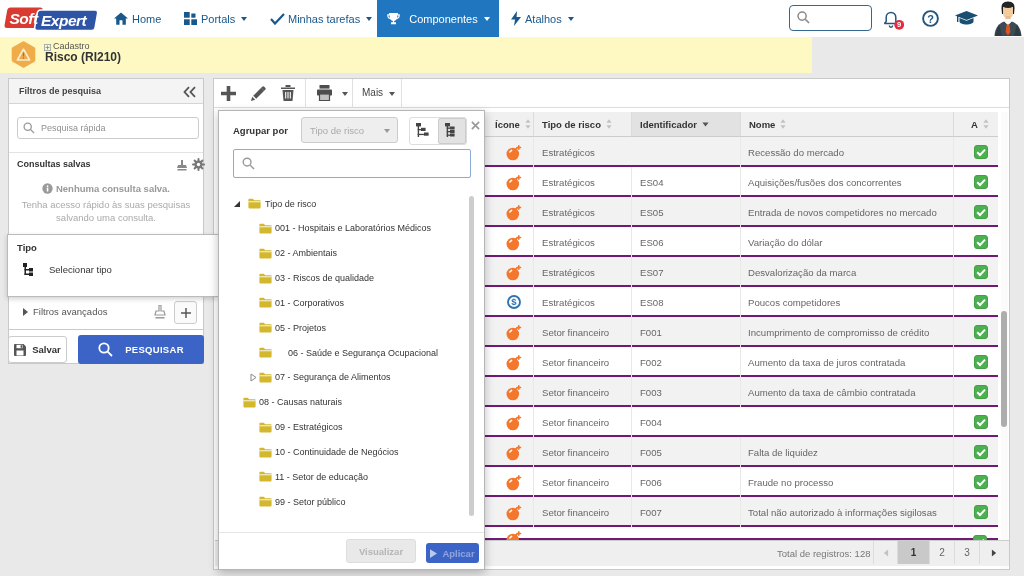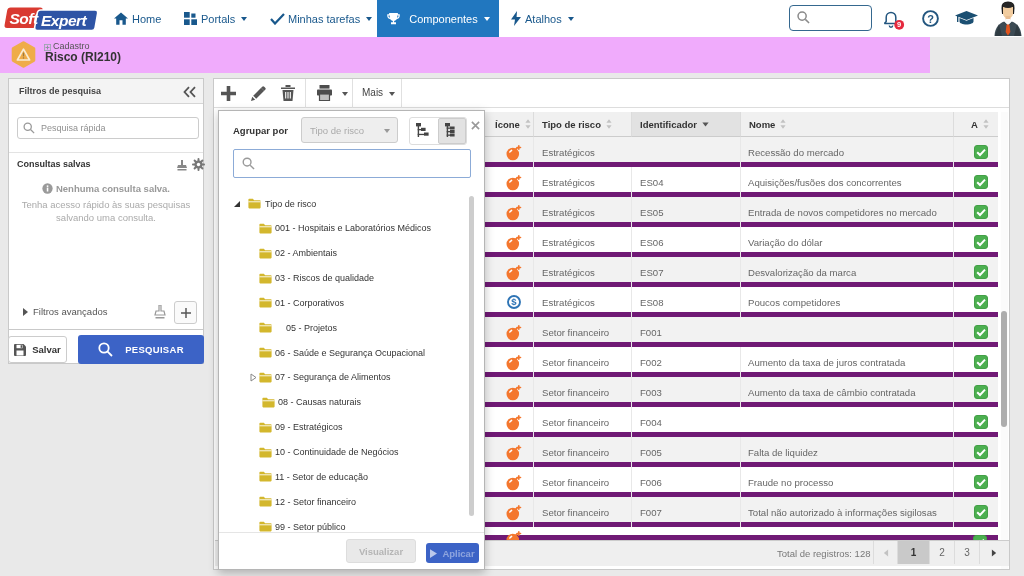--- a/index.html
+++ b/index.html
@@ -5,39 +5,39 @@
 html,body{width:1024px;height:576px;overflow:hidden;}
 body{font-family:"Liberation Sans",sans-serif;position:relative;background:#e9e9e9;}
 .abs{position:absolute;}
 
 #hdr{left:0;top:0;width:1024px;height:37px;background:#fff;}
 .nav{color:#19588c;font-size:11px;display:flex;align-items:center;height:37px;white-space:nowrap;}
 .caret{display:inline-block;width:0;height:0;border-left:3.5px solid transparent;border-right:3.5px solid transparent;border-top:4px solid currentColor;margin-left:6px;}
 #tab-comp{left:377px;top:0;width:122px;height:37px;background:#2177bf;color:#fff;font-size:11px;display:flex;align-items:center;justify-content:center;}
 #srch{left:789px;top:5px;width:83px;height:26px;border:1px solid #35688f;border-radius:4px;background:#fff;}
 
-#ttl{left:0;top:37px;width:930px;height:36px;background:#f0abfc;}
+#ttl{left:0;top:37px;width:812px;height:36px;background:#fef9c3;}
 
 #content{left:0;top:73px;width:1024px;height:503px;background:#e9e9e9;}
 
 #sb{left:8px;top:5px;width:196px;height:286px;background:#fff;border:1px solid #c9c9c9;}
 #sbh{left:0;top:0;width:194px;height:25px;background:#f4f4f4;border-bottom:1px solid #d5d5d5;color:#444;font-size:9px;font-weight:bold;display:flex;align-items:center;padding-left:10px;}
 #sbsearch{left:8px;top:38px;width:182px;height:22px;border:1px solid #ccc;border-radius:3px;display:flex;align-items:center;color:#909090;font-size:9px;}
 #tipopop{left:7px;top:161px;width:212px;height:63px;background:#fff;border:1px solid #bbb;box-shadow:0 2px 5px rgba(0,0,0,.18);z-index:5;}
 #favrow{left:8px;top:223px;width:196px;height:34px;background:#fff;border:1px solid #c9c9c9;border-top:none;}
 #btn-salvar{left:8px;top:263px;width:59px;height:27px;background:#fff;border:1px solid #ccc;border-radius:3px;display:flex;align-items:center;justify-content:center;font-size:9.5px;color:#333;font-weight:bold;}
 #btn-pesq{left:78px;top:262px;width:126px;height:29px;background:#3c63c6;border-radius:3px;display:flex;align-items:center;justify-content:center;color:#fff;font-weight:bold;font-size:9.5px;letter-spacing:0.3px;}
 
 #mp{left:213px;top:5px;width:797px;height:492px;background:#fff;border:1px solid #c9c9c9;}
 #tbar{left:0;top:0;width:795px;height:29px;border-bottom:1px solid #ddd;background:#fff;}
 .tsep{position:absolute;top:0;width:1px;height:29px;background:#e0e0e0;}
 
 #tbl{left:270px;top:33px;width:514px;height:457px;font-size:9.6px;color:#666;white-space:nowrap;}
 .th{position:absolute;top:0;height:25px;background:#f0f0f0;border-bottom:1px solid #ccc;color:#333;font-weight:bold;display:flex;align-items:center;padding-left:8px;font-size:9.5px;}
-.row{position:absolute;width:514px;height:30px;border-bottom:5px solid #701a75;padding-left:12px;}
+.row{position:absolute;width:514px;height:30px;border-bottom:2px solid #701a75;padding-left:12px;}
 .cell{position:absolute;top:0;height:30px;display:flex;align-items:center;padding-left:8px;overflow:hidden;}
 
 #pop{left:218px;top:37px;width:267px;height:460px;background:#fff;border:1px solid #b5b5b5;box-shadow:0 3px 9px rgba(0,0,0,.25);z-index:10;}
 
 #foot{left:1px;top:461px;width:794px;height:26px;background:#efefef;border-top:1px solid #ccc;}
 .pgbtn{position:absolute;top:0px;height:23px;display:flex;align-items:center;justify-content:center;font-size:10px;color:#666;}
 .sorts{margin-left:5px;}
 svg{display:block;}
 </style></head>
 <body>
@@ -183,20 +183,32 @@
         <path d="M5 0 h2 v6 h3 l1 4 h-10 l1 -4 h3 Z" fill="none" stroke="#999" stroke-width="1.2"></path>
         <path d="M1.5 12 h9 v1.5 h-9 Z" fill="#999"></path>
       </svg>
     <div style="position:absolute;left:165px;top:5px;width:23px;height:23px;border:1px solid #ccc;border-radius:3px;background:#fafafa;">
       <svg width="10" height="10" viewBox="0 0 11 11" style="margin:6px 6px">
           <path d="M4.7 0 h1.6 v4.7 h4.7 v1.6 h-4.7 v4.7 h-1.6 v-4.7 h-4.7 v-1.6 h4.7 Z" fill="#555"></path>
         </svg>
     </div>
   </div>
 
+  <div class="abs" id="tipopop">
+    <div class="abs" style="left:9px;top:7px;font-size:9.5px;font-weight:bold;color:#333;">Tipo</div>
+    <svg class="abs" style="left:15px;top:28px" width="13" height="14" viewBox="0 0 13 14">
+      <rect x="0" y="0" width="4" height="4" fill="#222"></rect>
+        <rect x="1.5" y="3" width="1.5" height="9" fill="#222"></rect>
+      <rect x="1.5" y="6" width="5" height="1.5" fill="#222"></rect>
+        <rect x="6" y="5" width="4" height="3.5" fill="#222"></rect>
+      <rect x="1.5" y="10.5" width="5" height="1.5" fill="#222"></rect>
+        <rect x="6" y="9.5" width="4" height="3.5" fill="#222"></rect>
+    </svg>
+    <div class="abs" style="left:41px;top:29px;font-size:9.5px;color:#333;">Selecionar tipo</div>
+  </div>
 
   <div class="abs" id="btn-salvar">
     <svg width="12" height="12" viewBox="0 0 12 12" style="margin-right:6px">
         <path d="M0 1 a1 1 0 0 1 1 -1 h8.5 L12 2.5 V11 a1 1 0 0 1 -1 1 H1 a1 1 0 0 1 -1 -1 Z" fill="#555"></path>
         <rect x="2.5" y="0.8" width="6" height="3.4" fill="#fff"></rect>
         <rect x="2.5" y="6.5" width="7" height="5" fill="#fff"></rect>
         <rect x="6.6" y="1.2" width="1.4" height="2.6" fill="#555"></rect>
       </svg>
     Salvar
   </div>
@@ -391,20 +403,21 @@
             <svg width="16" height="17" viewBox="0 0 16 17">
               <circle cx="6.8" cy="10" r="6.3" fill="#f4772e"></circle>
               <path d="M9.5 5.5 Q11 3.5 12.5 3.5" fill="none" stroke="#f4772e" stroke-width="1.7"></path>
               <rect x="12" y="1" width="1.6" height="5" rx="0.8" fill="#f4772e"></rect>
               <rect x="10.3" y="2.7" width="5" height="1.6" rx="0.8" fill="#f4772e"></rect>
               <line x1="3.8" y1="8" x2="5.6" y2="6.4" stroke="#fff" stroke-width="1.5" stroke-linecap="round"></line>
             </svg>
           </div>
           <div class="cell" style="left:49px;width:98px;border-left:1px solid #e8e8e8;">Setor financeiro</div>
           <div class="cell" style="left:147px;width:109px;border-left:1px solid #e8e8e8;">F001</div>
+          <div class="cell" style="left:256px;width:213px;border-left:1px solid #e8e8e8;padding-left:7px;">Incumprimento de compromisso de crédito</div>
           <div class="cell" style="left:469px;width:45px;border-left:1px solid #e8e8e8;justify-content:center;padding-left:9px">
             <svg width="14" height="14" viewBox="0 0 14 14">
               <rect x="0.5" y="0.5" width="13" height="13" rx="2.5" fill="#4caf50" stroke="#43a047"></rect>
               <path d="M3.2 7.2 L6 10 L11 4.6" fill="none" stroke="#fff" stroke-width="2"></path>
             </svg>
           </div>
         </div>
         <div class="row" style="top:235px;background:#fff">
           <div class="cell" style="left:0;width:49px;justify-content:center;padding-left:10px">
             <svg width="16" height="17" viewBox="0 0 16 17">
@@ -641,40 +654,40 @@
             <path d="M0.5 1.5 a1 1 0 0 1 1 -1 h4.5 l1.5 2 h7 a1 1 0 0 1 1 1 v8 a1 1 0 0 1 -1 1 h-13 a1 1 0 0 1 -1 -1 Z" fill="#d3b72d"></path>
             <path d="M0.5 5 h15 v-1.2 h-15 Z" fill="#fff" opacity="0.9"></path>
           </svg>
           <span style="margin-left:1px">01 - Corporativos</span>
         </div>
         <div style="display:flex;align-items:center;height:24.85px;padding-left:40px;position:relative;white-space:nowrap;">
           <svg width="13" height="11" viewBox="0 0 16 13" style="margin-right:2px;flex:none">
             <path d="M0.5 1.5 a1 1 0 0 1 1 -1 h4.5 l1.5 2 h7 a1 1 0 0 1 1 1 v8 a1 1 0 0 1 -1 1 h-13 a1 1 0 0 1 -1 -1 Z" fill="#d3b72d"></path>
             <path d="M0.5 5 h15 v-1.2 h-15 Z" fill="#fff" opacity="0.9"></path>
           </svg>
-          <span style="margin-left:12px">05 - Projetos</span>
-        </div>
-        <div style="display:flex;align-items:center;height:24.85px;padding-left:40px;position:relative;white-space:nowrap;">
-          <svg width="13" height="11" viewBox="0 0 16 13" style="margin-right:2px;flex:none">
-            <path d="M0.5 1.5 a1 1 0 0 1 1 -1 h4.5 l1.5 2 h7 a1 1 0 0 1 1 1 v8 a1 1 0 0 1 -1 1 h-13 a1 1 0 0 1 -1 -1 Z" fill="#d3b72d"></path>
-            <path d="M0.5 5 h15 v-1.2 h-15 Z" fill="#fff" opacity="0.9"></path>
-          </svg>
-          <span style="margin-left:1px">06 - Saúde e Segurança Ocupacional</span>
+          <span style="margin-left:1px">05 - Projetos</span>
+        </div>
+        <div style="display:flex;align-items:center;height:24.85px;padding-left:40px;position:relative;white-space:nowrap;">
+          <svg width="13" height="11" viewBox="0 0 16 13" style="margin-right:2px;flex:none">
+            <path d="M0.5 1.5 a1 1 0 0 1 1 -1 h4.5 l1.5 2 h7 a1 1 0 0 1 1 1 v8 a1 1 0 0 1 -1 1 h-13 a1 1 0 0 1 -1 -1 Z" fill="#d3b72d"></path>
+            <path d="M0.5 5 h15 v-1.2 h-15 Z" fill="#fff" opacity="0.9"></path>
+          </svg>
+          <span style="margin-left:14px">06 - Saúde e Segurança Ocupacional</span>
         </div>
         <div style="display:flex;align-items:center;height:24.85px;padding-left:40px;position:relative;white-space:nowrap;">
           <svg width="7" height="9" viewBox="0 0 7 9" style="position:absolute;left:31px">
             <path d="M1 1 L6 4.5 L1 8 Z" fill="none" stroke="#888" stroke-width="1"></path>
           </svg>
           <svg width="13" height="11" viewBox="0 0 16 13" style="margin-right:2px;flex:none">
             <path d="M0.5 1.5 a1 1 0 0 1 1 -1 h4.5 l1.5 2 h7 a1 1 0 0 1 1 1 v8 a1 1 0 0 1 -1 1 h-13 a1 1 0 0 1 -1 -1 Z" fill="#d3b72d"></path>
             <path d="M0.5 5 h15 v-1.2 h-15 Z" fill="#fff" opacity="0.9"></path>
           </svg>
           <span style="margin-left:1px">07 - Segurança de Alimentos</span>
         </div>
-        <div style="display:flex;align-items:center;height:24.85px;padding-left:43px;position:relative;white-space:nowrap;">
+        <div style="display:flex;align-items:center;height:24.85px;padding-left:24px;position:relative;white-space:nowrap;">
           <svg width="13" height="11" viewBox="0 0 16 13" style="margin-right:2px;flex:none">
             <path d="M0.5 1.5 a1 1 0 0 1 1 -1 h4.5 l1.5 2 h7 a1 1 0 0 1 1 1 v8 a1 1 0 0 1 -1 1 h-13 a1 1 0 0 1 -1 -1 Z" fill="#d3b72d"></path>
             <path d="M0.5 5 h15 v-1.2 h-15 Z" fill="#fff" opacity="0.9"></path>
           </svg>
           <span style="margin-left:1px">08 - Causas naturais</span>
         </div>
         <div style="display:flex;align-items:center;height:24.85px;padding-left:40px;position:relative;white-space:nowrap;">
           <svg width="13" height="11" viewBox="0 0 16 13" style="margin-right:2px;flex:none">
             <path d="M0.5 1.5 a1 1 0 0 1 1 -1 h4.5 l1.5 2 h7 a1 1 0 0 1 1 1 v8 a1 1 0 0 1 -1 1 h-13 a1 1 0 0 1 -1 -1 Z" fill="#d3b72d"></path>
             <path d="M0.5 5 h15 v-1.2 h-15 Z" fill="#fff" opacity="0.9"></path>
@@ -687,27 +700,20 @@
             <path d="M0.5 5 h15 v-1.2 h-15 Z" fill="#fff" opacity="0.9"></path>
           </svg>
           <span style="margin-left:1px">10 - Continuidade de Negócios</span>
         </div>
         <div style="display:flex;align-items:center;height:24.85px;padding-left:40px;position:relative;white-space:nowrap;">
           <svg width="13" height="11" viewBox="0 0 16 13" style="margin-right:2px;flex:none">
             <path d="M0.5 1.5 a1 1 0 0 1 1 -1 h4.5 l1.5 2 h7 a1 1 0 0 1 1 1 v8 a1 1 0 0 1 -1 1 h-13 a1 1 0 0 1 -1 -1 Z" fill="#d3b72d"></path>
             <path d="M0.5 5 h15 v-1.2 h-15 Z" fill="#fff" opacity="0.9"></path>
           </svg>
           <span style="margin-left:1px">11 - Setor de educação</span>
-        </div>
-        <div style="display:flex;align-items:center;height:24.85px;padding-left:40px;position:relative;white-space:nowrap;">
-          <svg width="13" height="11" viewBox="0 0 16 13" style="margin-right:2px;flex:none">
-            <path d="M0.5 1.5 a1 1 0 0 1 1 -1 h4.5 l1.5 2 h7 a1 1 0 0 1 1 1 v8 a1 1 0 0 1 -1 1 h-13 a1 1 0 0 1 -1 -1 Z" fill="#d3b72d"></path>
-            <path d="M0.5 5 h15 v-1.2 h-15 Z" fill="#fff" opacity="0.9"></path>
-          </svg>
-          <span style="margin-left:1px">12 - Setor financeiro</span>
         </div>
         <div style="display:flex;align-items:center;height:24.85px;padding-left:40px;position:relative;white-space:nowrap;">
           <svg width="13" height="11" viewBox="0 0 16 13" style="margin-right:2px;flex:none">
             <path d="M0.5 1.5 a1 1 0 0 1 1 -1 h4.5 l1.5 2 h7 a1 1 0 0 1 1 1 v8 a1 1 0 0 1 -1 1 h-13 a1 1 0 0 1 -1 -1 Z" fill="#d3b72d"></path>
             <path d="M0.5 5 h15 v-1.2 h-15 Z" fill="#fff" opacity="0.9"></path>
           </svg>
           <span style="margin-left:1px">99 - Setor público</span>
         </div>
       </div>
     <div class="abs" style="left:250px;top:85px;width:5px;height:320px;background:#cdcdcd;border-radius:3px;"></div>

